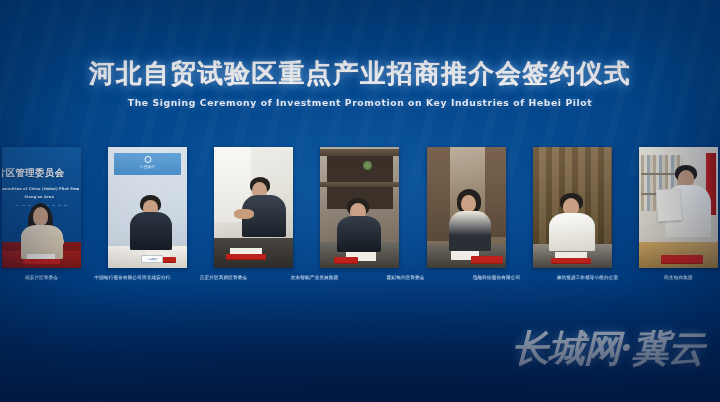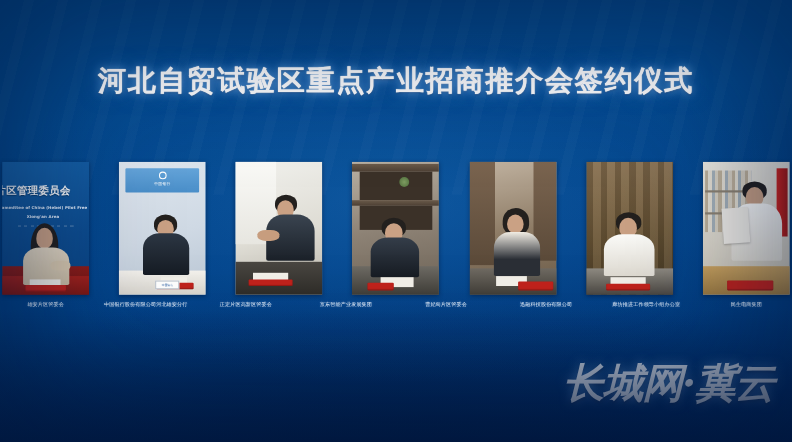--- a/index.html
+++ b/index.html
@@ -216,20 +216,21 @@
     white-space:nowrap;
   }
 </style>
 </head>
 <body>
 
 <div id="stage">
 
   <div id="titleblock">
     <div id="title-cn">河北自贸试验区重点产业招商推介会签约仪式</div>
+    <div id="title-en">The Signing Ceremony of Investment Promotion on Key Industries of Hebei Pilot</div>
   </div>
 
   <div id="strip">
 
     <div class="cell">
       <div class="photo p1">
         <div class="inner">
           <div class="bd-cn">片区管理委员会</div>
           <div class="bd-en1">Committee of China (Hebei) Pilot Free</div>
           <div class="bd-en2">Xiong'an Area</div>

